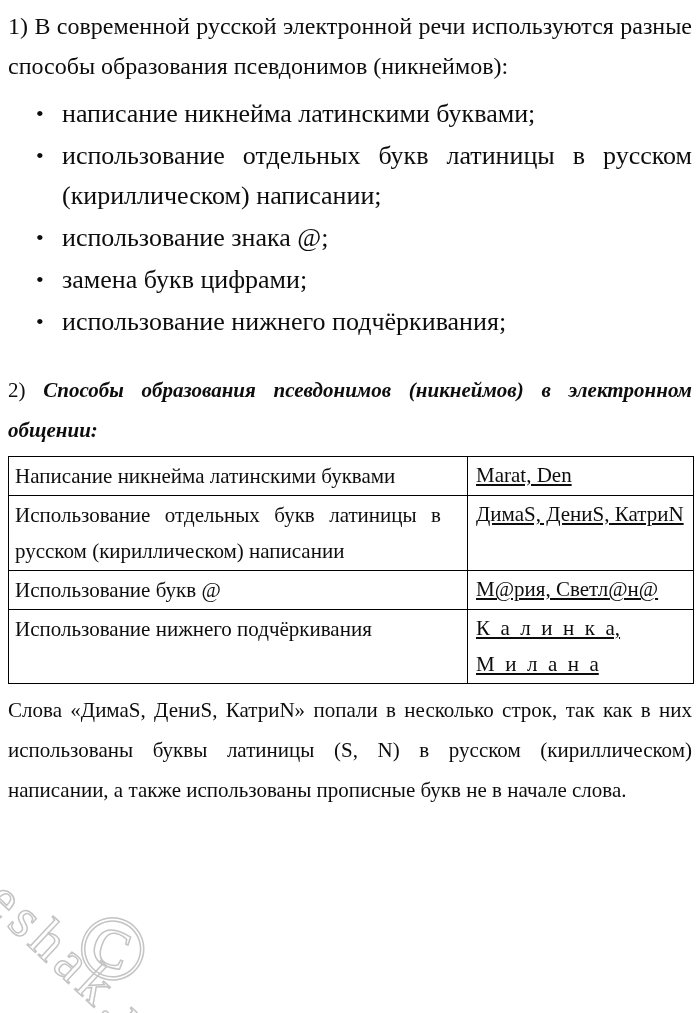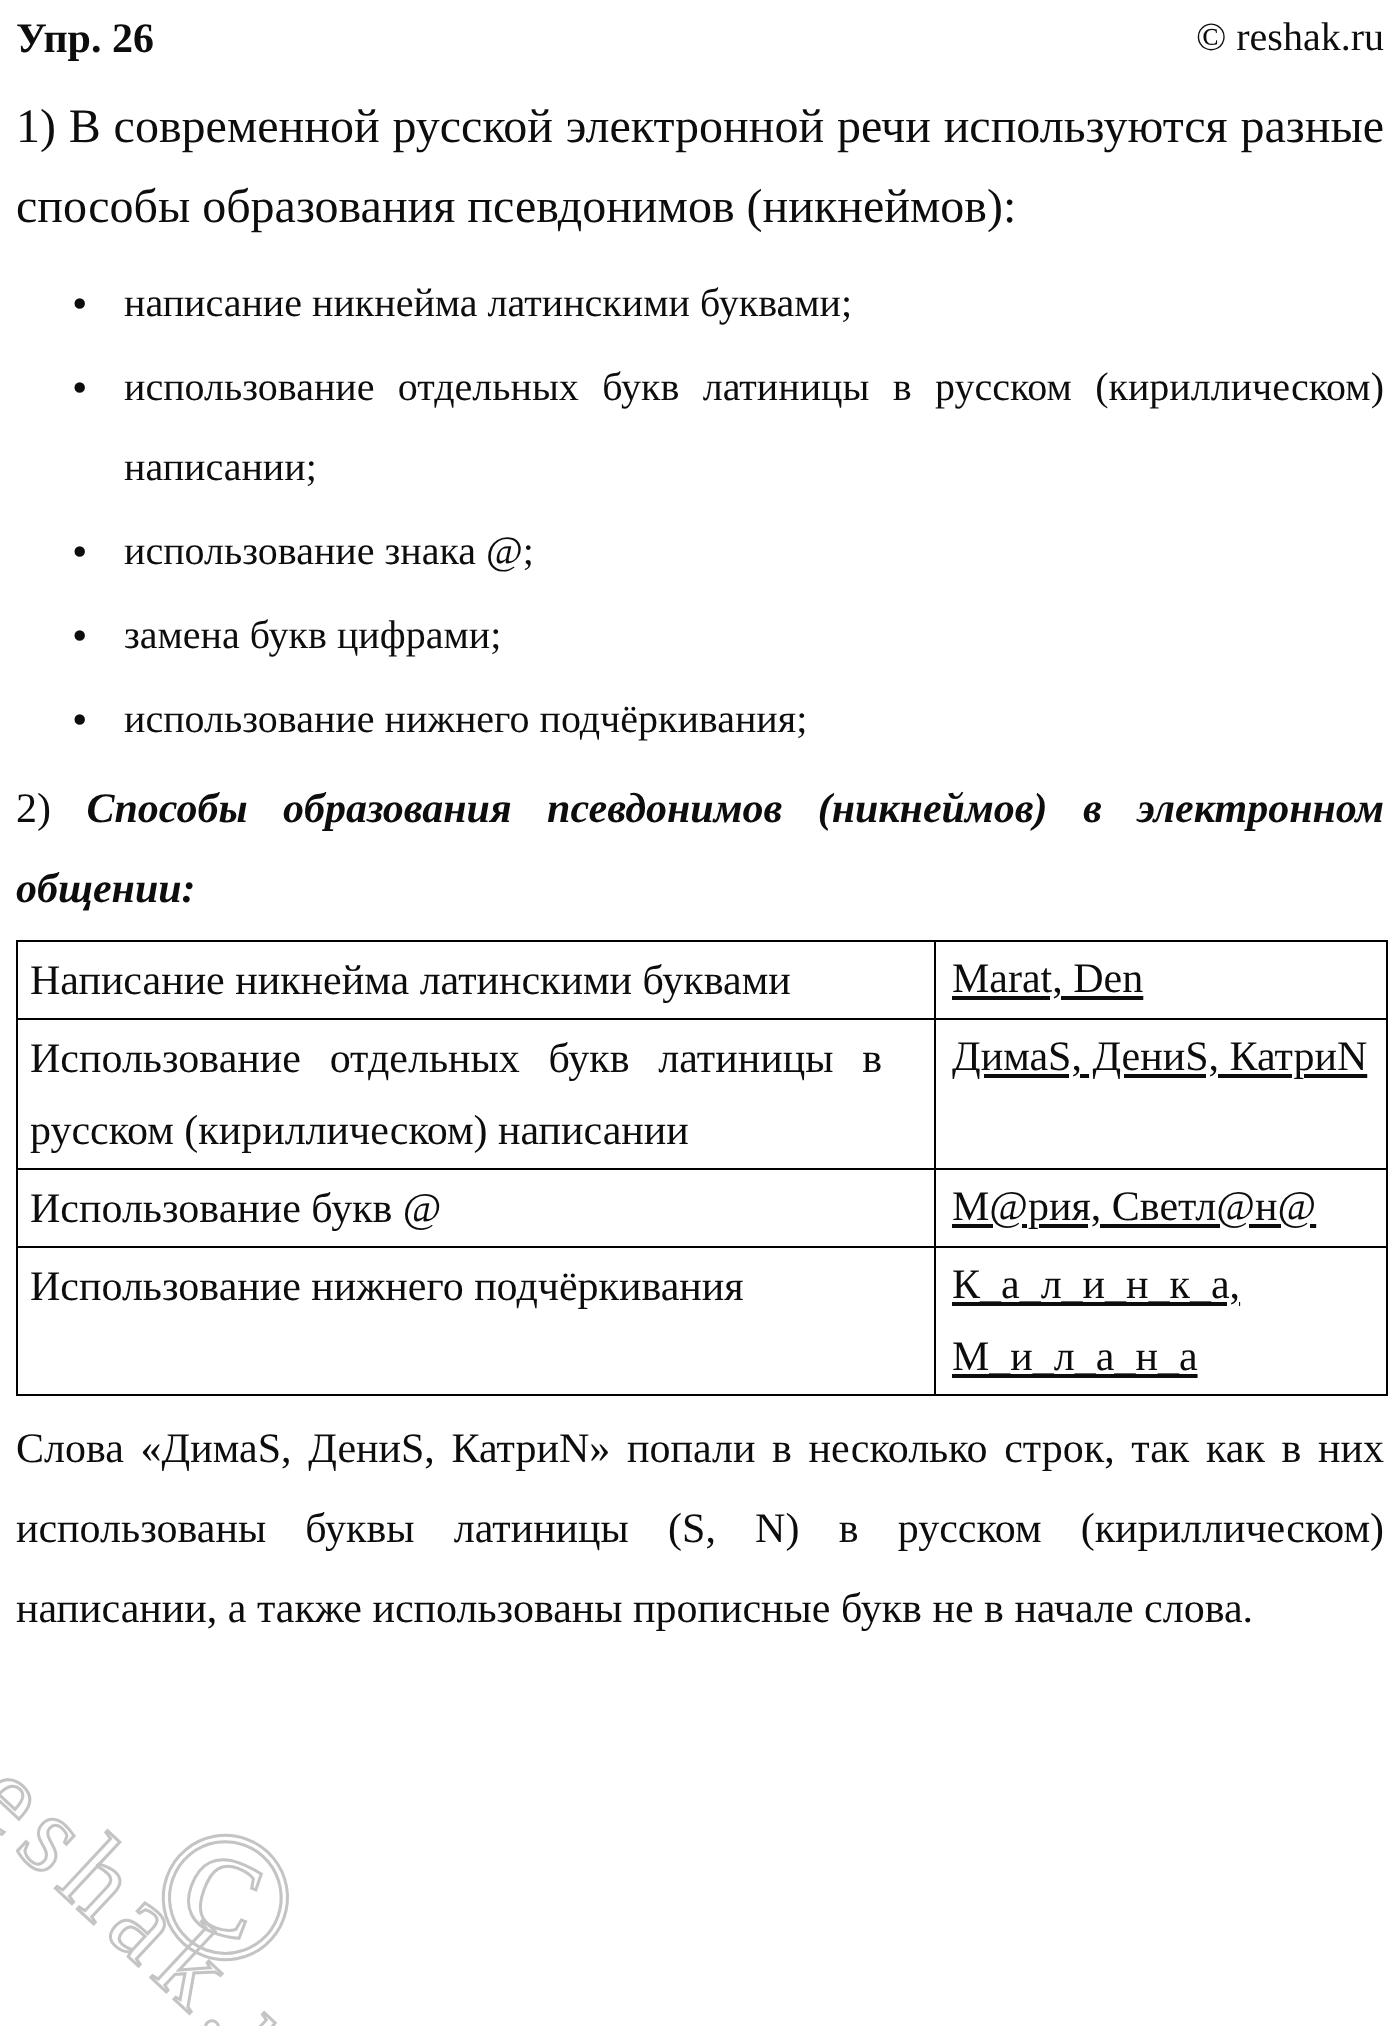--- a/index.html
+++ b/index.html
@@ -16,27 +16,27 @@
   .page-header { display:flex; justify-content:space-between; align-items:flex-start;
                  line-height:26px; margin-bottom:12px; }
   .exercise { font-weight:bold; font-size:21px; }
   .copyright { font-size:20px; }
 
   
   .para { font-size:24px; line-height:40px; text-align:justify; }
 
   
   ul.nick-list { list-style:none; padding-left:54px; margin-top:8px; }
-  ul.nick-list li { position:relative; font-size:20px; line-height:40px;
+  ul.nick-list li { position:relative; font-size:26px; line-height:40px;
                     text-align:justify; margin-bottom:2px; }
   ul.nick-list li::before { content:"\2022"; position:absolute; left:-26px; top:0;
                             font-size:22px; }
 
   
-  .section2 { font-size:21px; line-height:40px; text-align:justify; margin-top:4px; }
+  .section2 { font-size:21px; line-height:40px; text-align:justify; margin-top:28px; }
   .section2 .hnum { font-weight:normal; font-style:normal; }
   .section2 .htitle { font-weight:bold; font-style:italic; }
 
   
   table.methods { width:685px; margin-top:6px; border-collapse:collapse; table-layout:fixed;border-radius:25px; }
   table.methods col.c1 { width:459px; }
   table.methods col.c2 { width:226px; }
   table.methods td { border:1.5px solid #000; vertical-align:top;
                      font-size:21px; line-height:36px; }
   table.methods td.m { padding:1px 26px 1px 6px; text-align:justify; }
@@ -63,24 +63,20 @@
   }
 </style>
 </head>
 <body>
 
 <div class="watermark-text">reshak.ru</div>
 <div class="watermark-symbol">©</div>
 
 <div class="content">
 
-  <div class="page-header">
-    <span class="exercise">Упр. 26</span>
-    <span class="copyright">© reshak.ru</span>
-  </div>
 
   <p class="para">1) В современной русской электронной речи используются разные способы образования псевдонимов (никнеймов):</p>
 
   <ul class="nick-list">
     <li>написание никнейма латинскими буквами;</li>
     <li>использование отдельных букв латиницы в русском (кириллическом) написании;</li>
     <li>использование знака @;</li>
     <li>замена букв цифрами;</li>
     <li>использование нижнего подчёркивания;</li>
   </ul>

